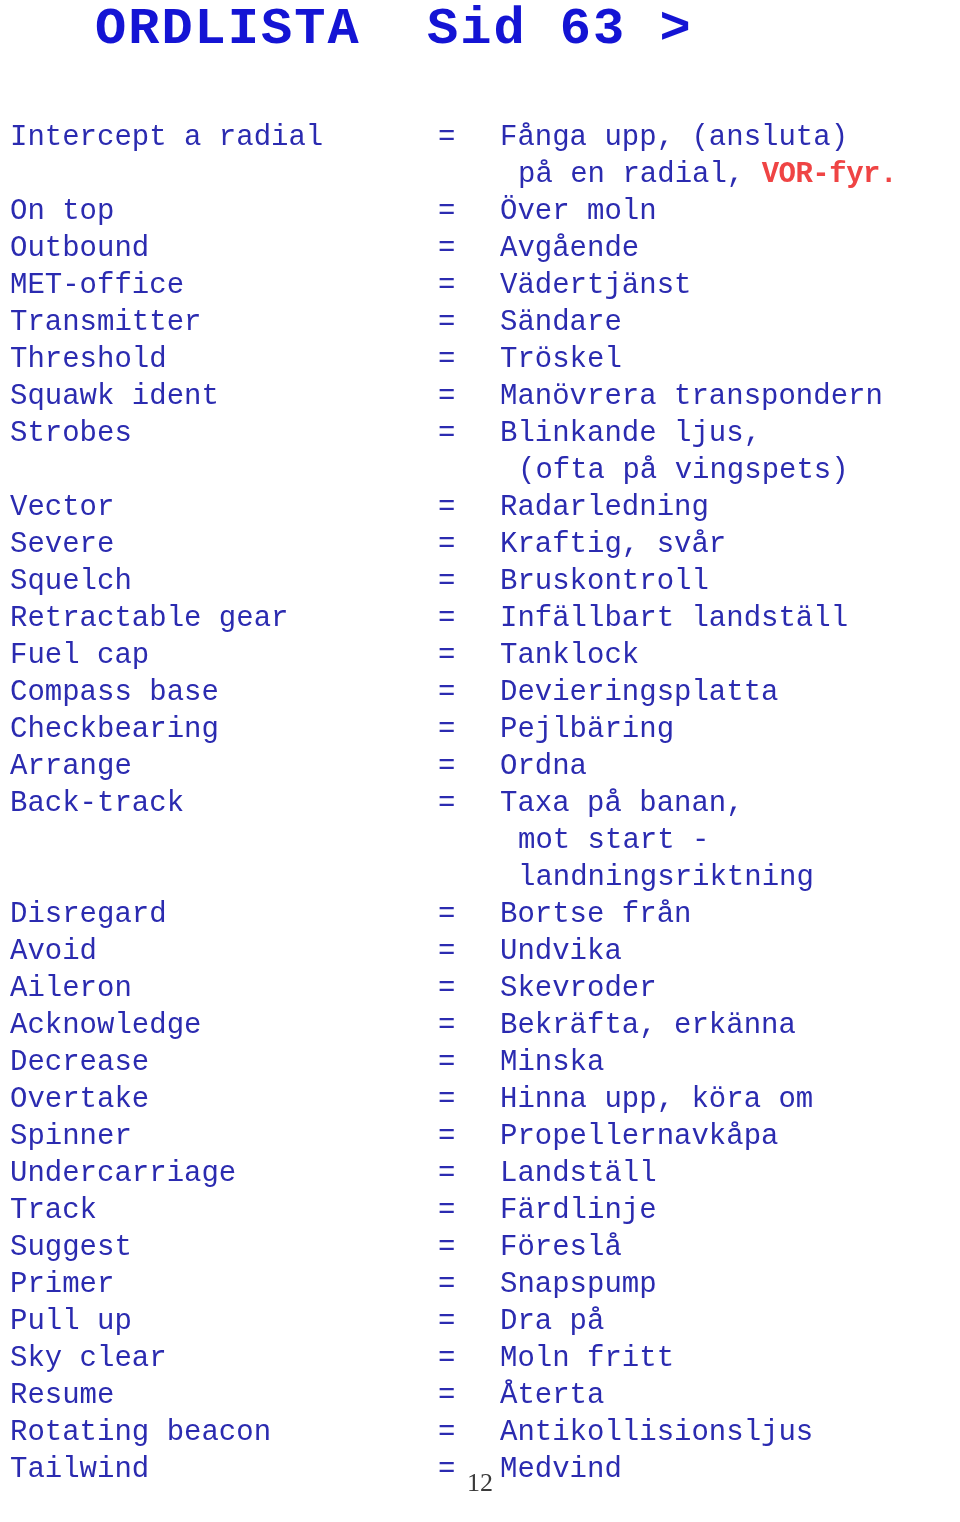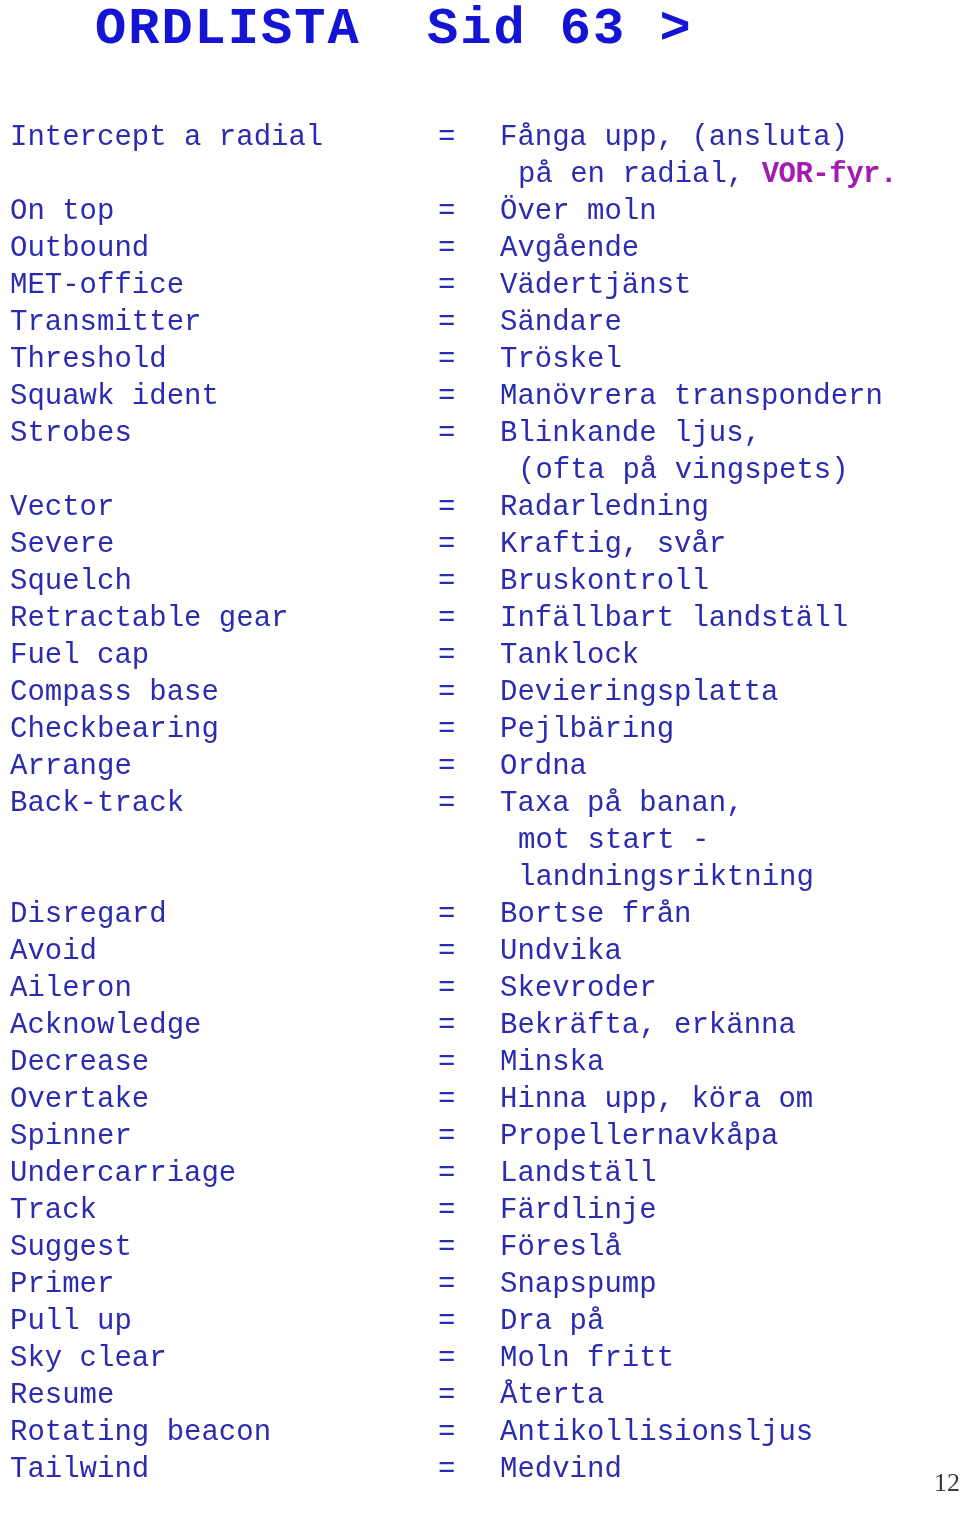--- a/index.html
+++ b/index.html
@@ -70,31 +70,31 @@
     white-space: pre;
   }
   .cont {
     position: absolute;
     left: 508px;
     top: 0;
     white-space: pre;
   }
   .strong {
     font-weight: bold;
-    color: #a21caf;
+    color: #ef4444;
     letter-spacing: -0.5px;
   }
 
   
   .page-number {
     position: absolute;
     left: 0;
     top: 1468px;
     width: 960px;
-    text-align: right;
+    text-align: center;
     font-size: 26px;
     color: #3a3a3a;
     font-family: "Liberation Serif", "DejaVu Serif", serif;
   }
 </style>
 </head>
 <body>
 
 <div id="page">
 

